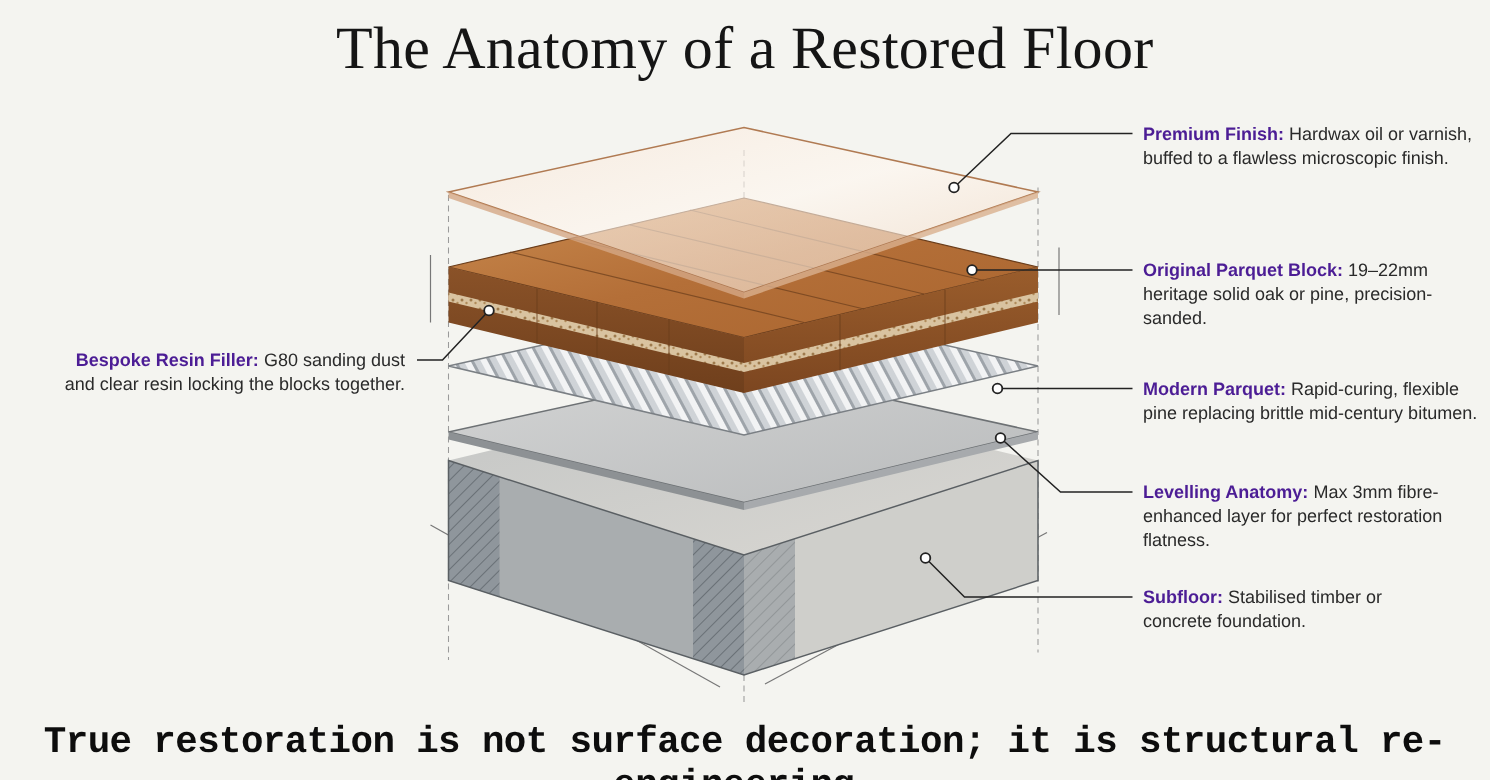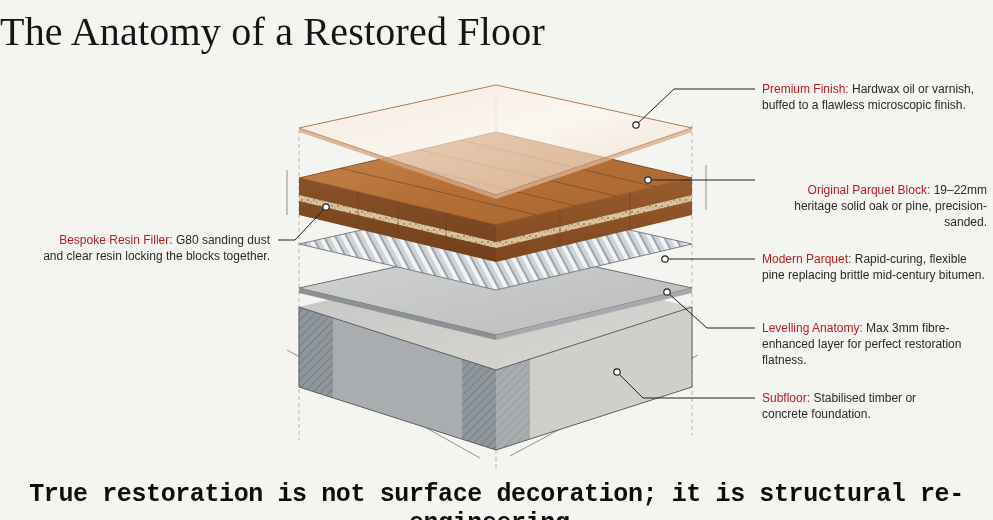--- a/index.html
+++ b/index.html
@@ -5,36 +5,36 @@
   html, body { margin:0; padding:0; }
   body {
     width:993px; height:520px; overflow:hidden;
     background:#f4f4f0;
     position:relative;
     font-family:"Liberation Sans", sans-serif;
     color:#1a1a1a;
   }
   .title {
     position:absolute; left:0; top:8px; width:993px;
-    text-align:left;
+    text-align:center;
     font-family:"Liberation Serif", "DejaVu Serif", serif;
     font-size:40px; font-weight:400; letter-spacing:0.2px; color:#151515;
   }
   .tagline {
     position:absolute; left:0; top:480px; width:993px;
     text-align:center;
     font-family:Liberation Mono, monospace;
     font-size:25px; font-weight:700; color:#0d0d0d;
     letter-spacing:-0.4px;
   }
   .label {
     position:absolute;
     font-size:12px; line-height:16px; color:#2a2a2a;
   }
-  .label b { color:#b91c1c; font-weight:400; }
+  .label b { color:#4c1d95; font-weight:700; }
   .label.right-side { left:762px; width:225px; text-align:left; }
   .label.left-side { left:30px; width:262px; text-align:right; }
   svg.illus { position:absolute; left:0; top:0; }
 </style>
 </head>
 <body>
 
 <div class="title">The Anatomy of a Restored Floor</div>
 
 <svg class="illus" width="993" height="520" viewBox="0 0 993 520">
@@ -160,21 +160,21 @@
     <circle cx="667" cy="292" r="3.2"></circle>
     <circle cx="617" cy="372" r="3.2"></circle>
   </g>
 </svg>
 
 <div class="label right-side" style="top:81px;">
   <b>Premium Finish:</b>
   <span>Hardwax oil or varnish, buffed to a flawless microscopic finish.</span>
 </div>
 
-<div class="label right-side" style="top:182px;text-align:right;">
+<div class="label right-side" style="top:172px;">
   <b>Original Parquet Block:</b>
   <span>19–22mm heritage solid oak or pine, precision-sanded.</span>
 </div>
 
 <div class="label right-side" style="top:251px;">
   <b>Modern Parquet:</b>
   <span>Rapid-curing, flexible pine replacing brittle mid-century bitumen.</span>
 </div>
 
 <div class="label right-side" style="top:320px;">

